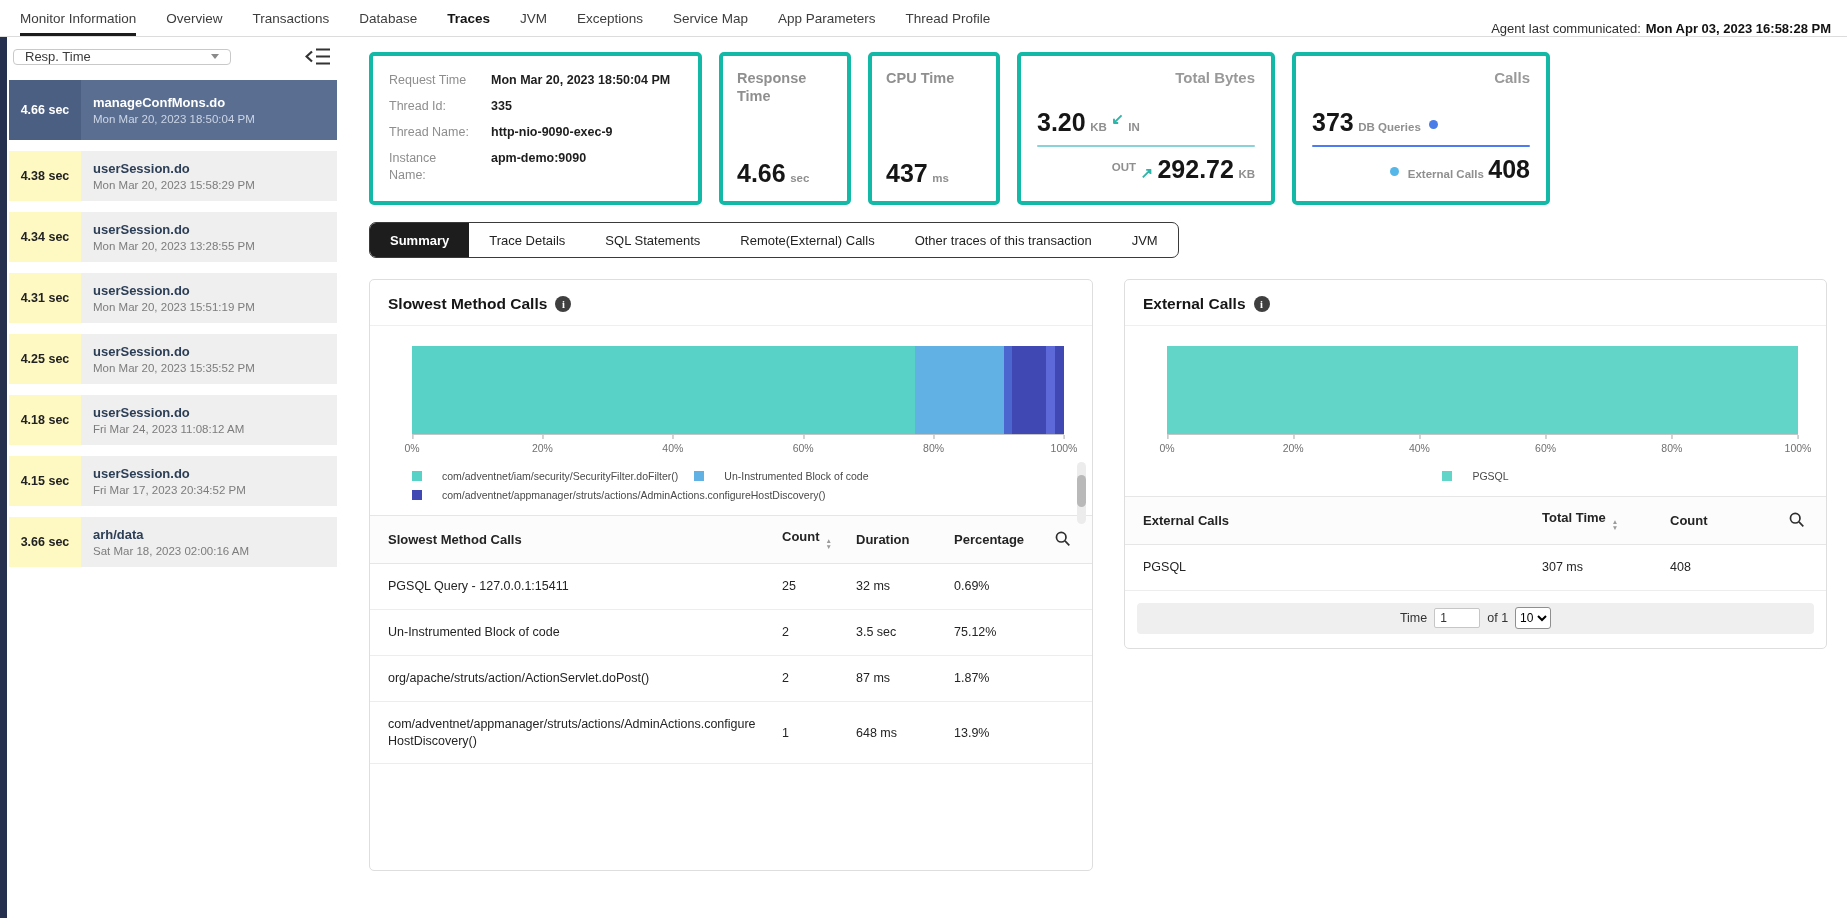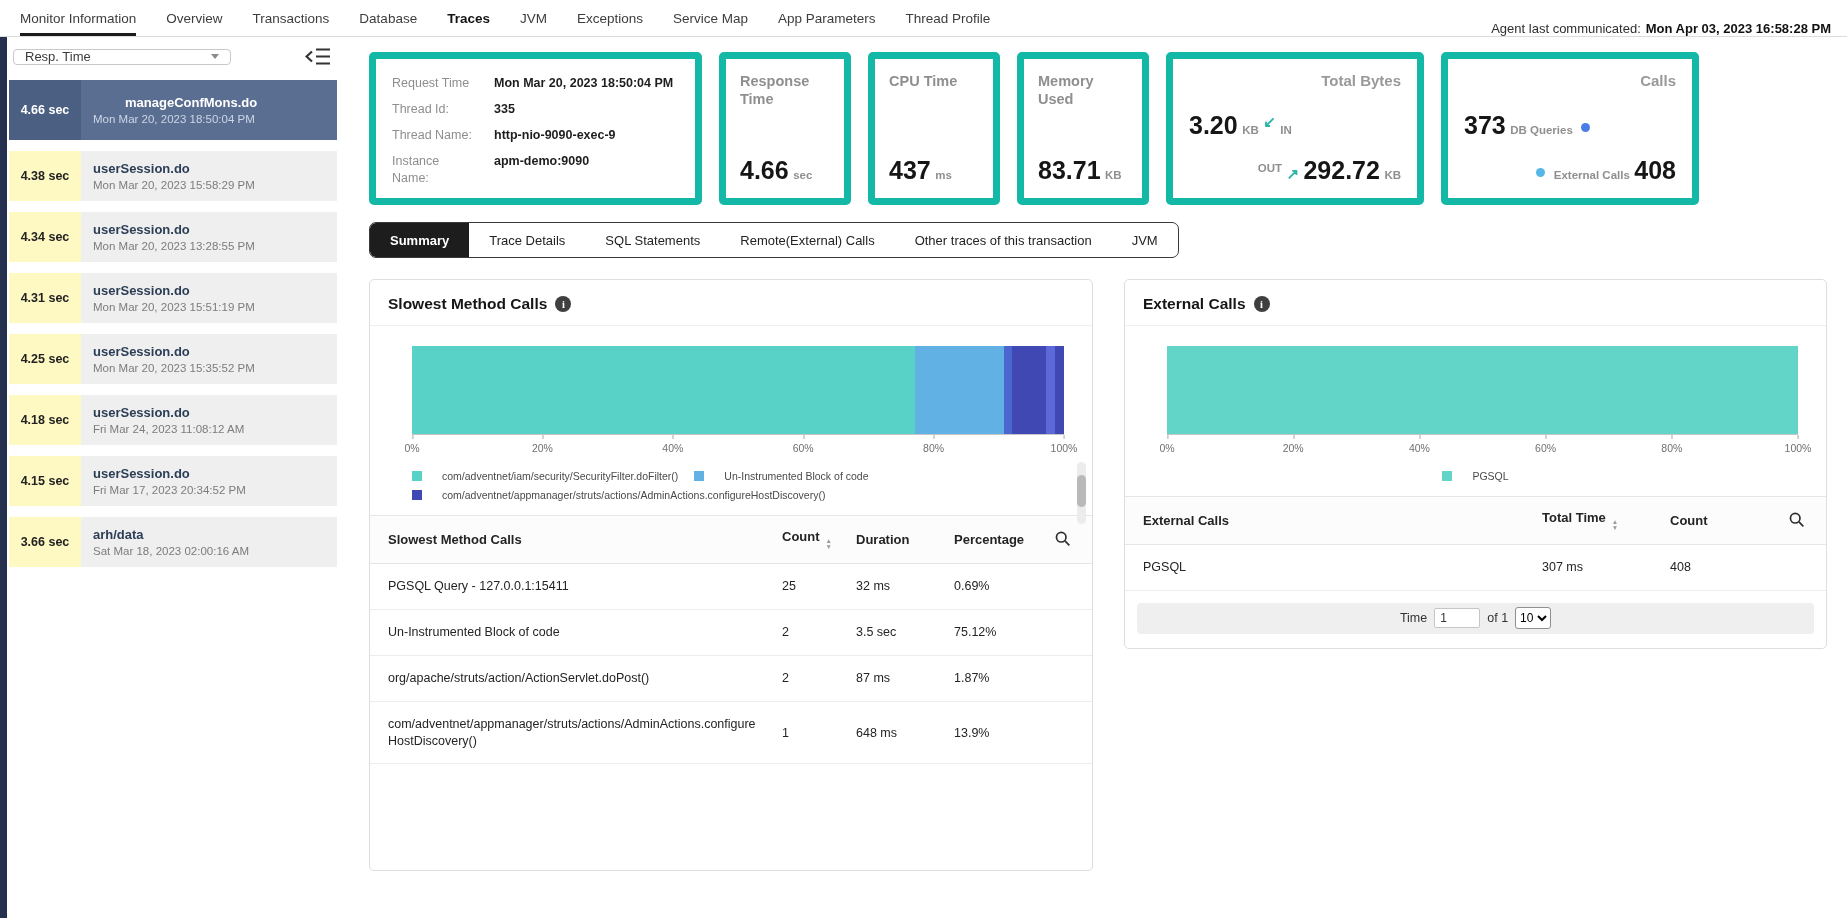--- a/index.html
+++ b/index.html
@@ -36,38 +36,38 @@
   .trace-item { display:flex; height:50px; margin-bottom:11px; cursor:pointer; }
   .trace-item.selected { height:60px; }
   .trace-time { width:72px; min-width:72px; background:#fef9c3; display:flex; align-items:center;
                 justify-content:center; font-size:12.5px; font-weight:700; color:#222; }
   .trace-main { flex:1; background:#efefef; padding:6px 12px; display:flex; flex-direction:column;
                 justify-content:center; gap:3px; overflow:hidden; }
   .trace-name { font-size:13px; font-weight:700; color:#2c3e56; white-space:nowrap; }
   .trace-date { font-size:11.5px; color:#7c7c7c; white-space:nowrap; }
   .selected .trace-time { background:#4b5f83; color:#fff; }
   .selected .trace-main { background:#5a6e91; }
-  .selected .trace-name { color:#fff;margin-left:32px; }
+  .selected .trace-name { color:#fff; }
   .selected .trace-date { color:#ccd6e6; }
 
   
   .main { position:absolute; left:347px; top:37px; right:0; bottom:0;
           padding:0 20px 0 22px; overflow:hidden; background:#fff; }
   .main-head { height:44px; display:flex; align-items:center; gap:10px;
                border-bottom:1px solid #e7e7e7; }
   .mh-label { color:#8f8f8f; font-size:13px; }
   .mh-value { font-weight:700; font-size:13.5px; color:#1b1b1b; }
   .badge-200 { background:#169a4a; color:#fff; font-size:12px; font-weight:700;
                border-radius:3px; padding:4px 11px; margin-left:8px; }
   .badge-post { border:2px solid #28ae9f; color:#17a292; font-size:12px; font-weight:700;
                 border-radius:3px; padding:2px 10px; }
 
   
   .cards { display:flex; gap:17px; margin-top:15px; }
-  .card { background:#fff; border:7px solid #14b8a6; border-radius:5px; height:153px; }
+  .card { background:#fff; border:4px solid #14b8a6; border-radius:5px; height:153px; }
   .card.info { width:333px; padding:16px 16px; }
   .irow { display:flex; margin-bottom:9px; font-size:12.5px; line-height:1.35; }
   .ilabel { width:84px; min-width:84px; margin-right:18px; color:#8e8e8e; }
   .ivalue { font-weight:700; color:#1e1e1e; }
   .card.metric { width:132px; padding:13px 14px; display:flex; flex-direction:column; }
   .m-title { color:#8f8f8f; font-size:14.5px; font-weight:600; line-height:1.25; }
   .m-valrow { margin-top:auto; }
   .big { font-size:25px; font-weight:700; color:#161616; }
   .sm  { font-size:11.5px; color:#8f8f8f; font-weight:600; }
   .card.wide { width:258px; padding:13px 16px; display:flex; flex-direction:column; }
@@ -267,27 +267,20 @@
     </div>
 
     <div class="card metric">
       <div class="m-title">CPU Time</div>
       <div class="m-valrow">
         <span class="big">437</span>
         <span class="sm">ms</span>
       </div>
     </div>
 
-    <div class="card metric">
-      <div class="m-title">Memory Used</div>
-      <div class="m-valrow">
-        <span class="big">83.71</span>
-        <span class="sm">KB</span>
-      </div>
-    </div>
 
     <div class="card wide">
       <div class="b-title">Total Bytes</div>
       <div class="b-line1">
         <span class="big">3.20</span>
         <span class="sm">KB</span>
         <span class="arrow sup">↙</span>
         <span class="sm">IN</span>
       </div>
       <div class="b-div teal"></div>

